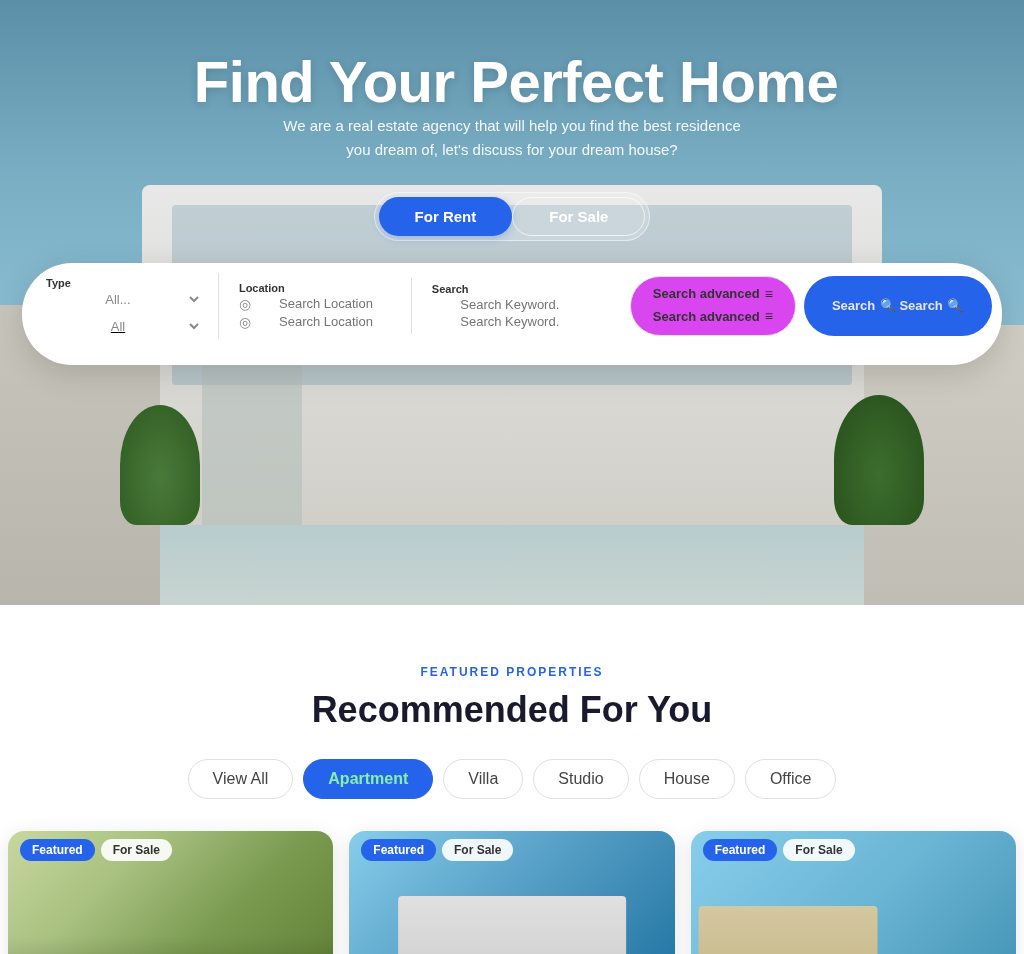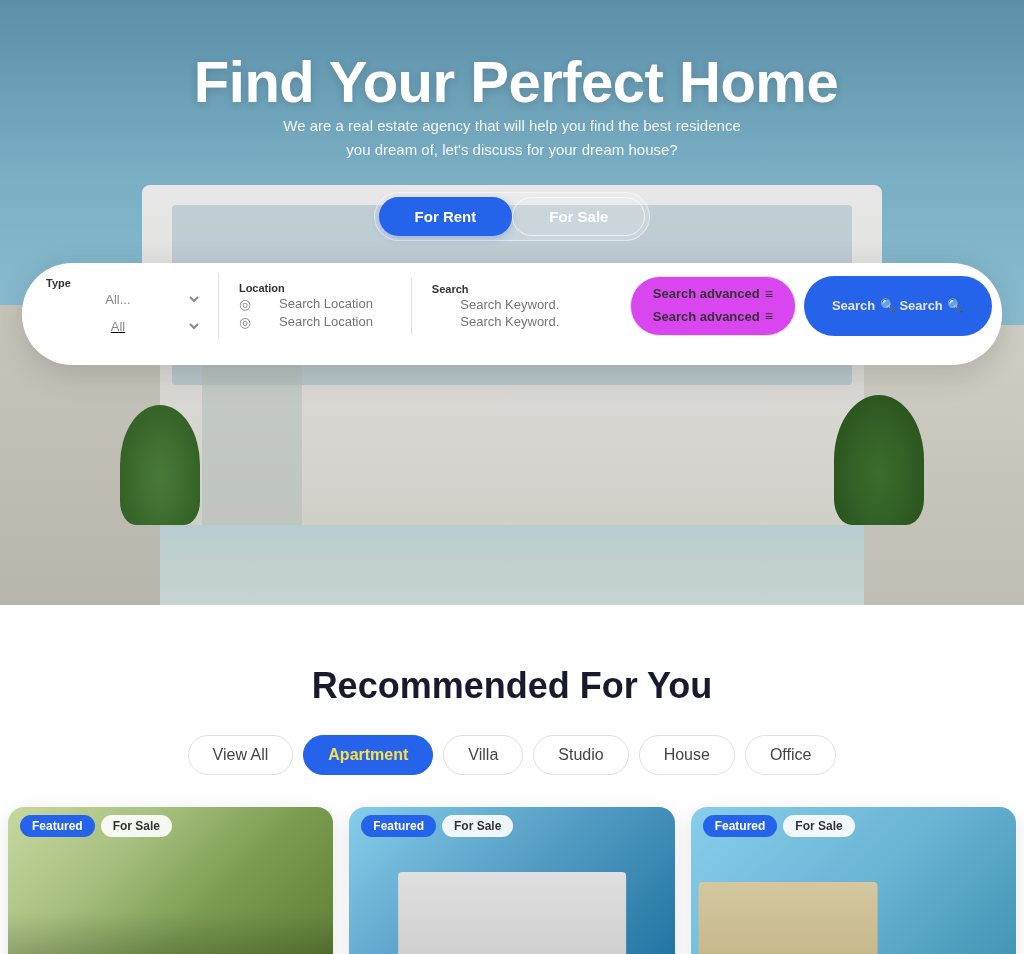--- a/index.html
+++ b/index.html
@@ -301,21 +301,21 @@
       background: #fff;
       font-size: 16px;
       font-weight: 500;
       color: #444;
       cursor: pointer;
       transition: all 0.2s;
     }
 
     .filter-tab.active {
       background: #2563eb;
-      color: #fde047;
+      color: #86efac;
       border-color: #2563eb;
       font-weight: 700;
     }
 
     
     .cards-row {
       display: flex;
       gap: 0;
       justify-content: center;
       padding: 0 0 20px;
@@ -484,20 +484,21 @@
             <span>Search</span>
             <span>🔍</span>
           </span>
         </button>
       </div>
     </div>
   </div>
 </div>
 
 <div class="section-properties">
+  <p class="section-label">FEATURED PROPERTIES</p>
   <h2 class="section-title">Recommended For You</h2>
 
   <div class="filter-tabs">
     <button class="filter-tab">View All</button>
     <button class="filter-tab active">Apartment</button>
     <button class="filter-tab">Villa</button>
     <button class="filter-tab">Studio</button>
     <button class="filter-tab">House</button>
     <button class="filter-tab">Office</button>
   </div>

